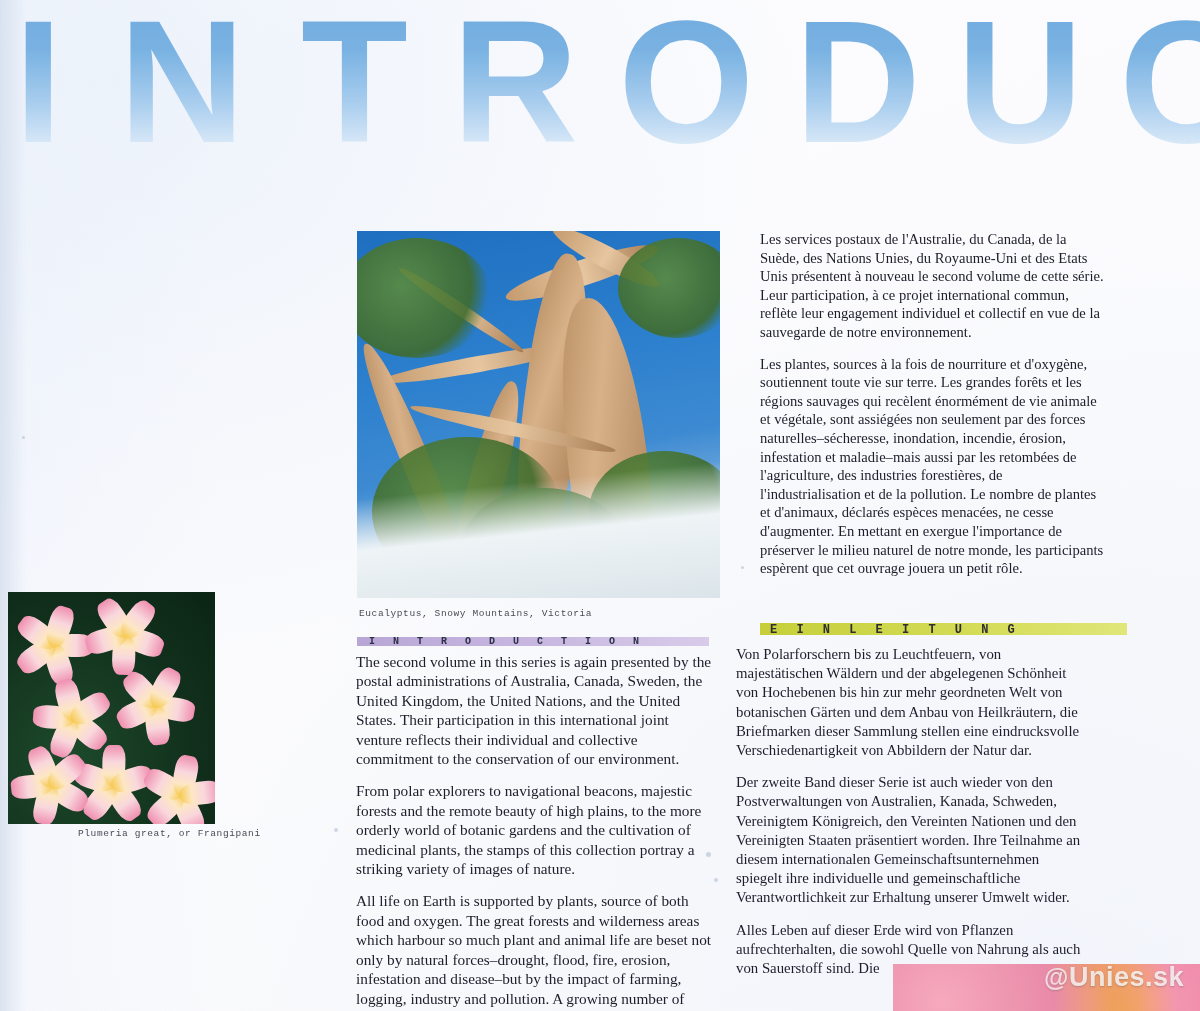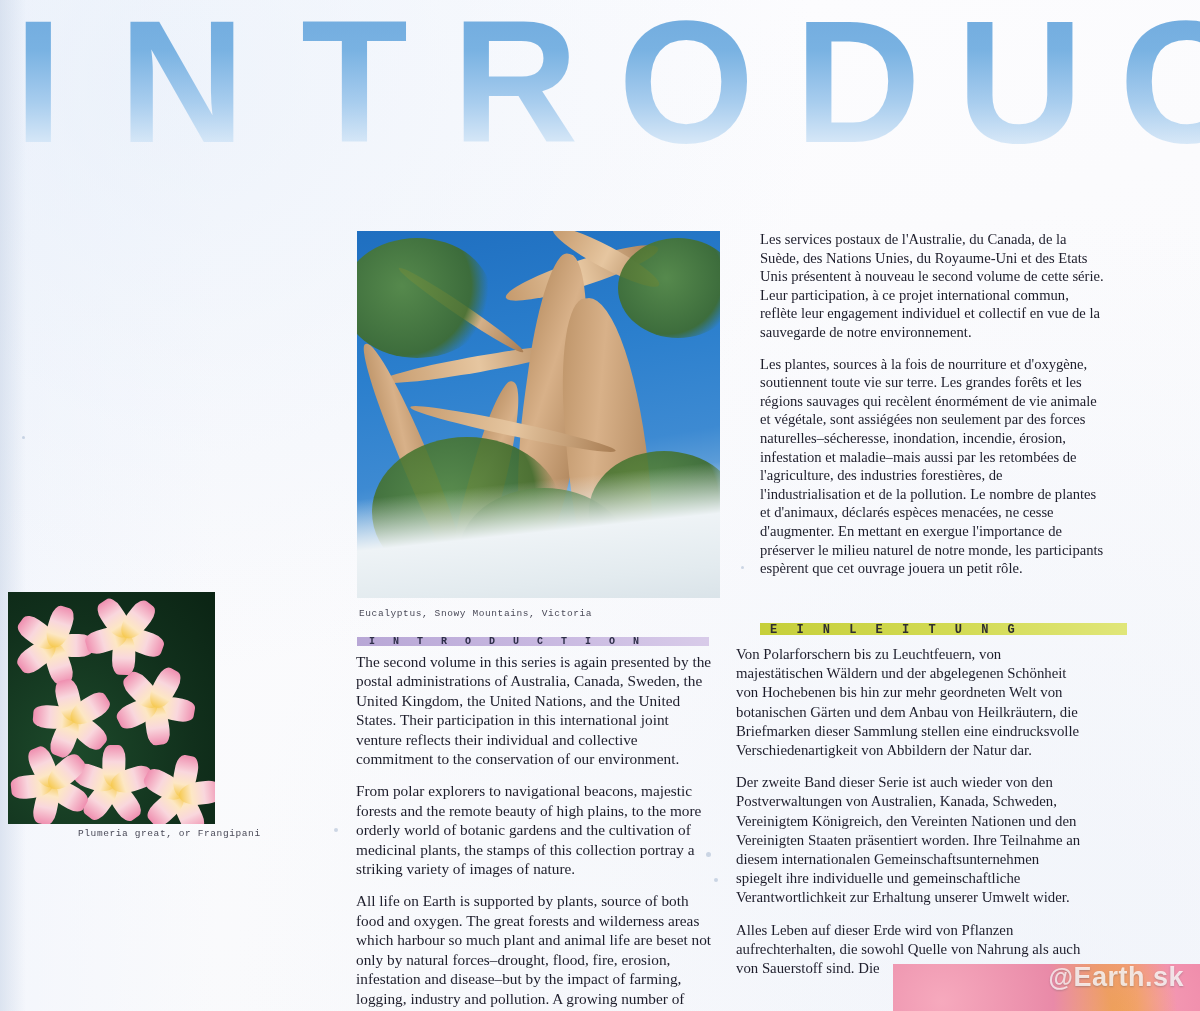--- a/index.html
+++ b/index.html
@@ -379,14 +379,14 @@
   <div class="pb-bg"></div>
 </div>
 
 <div class="speck" style="left:22px;  top:436px; width:3px;  height:3px;"></div>
 <div class="speck" style="left:334px; top:828px; width:4px;  height:4px;"></div>
 <div class="speck" style="left:706px; top:852px; width:5px;  height:5px;"></div>
 <div class="speck" style="left:714px; top:878px; width:4px;  height:4px;"></div>
 <div class="speck" style="left:741px; top:566px; width:3px;  height:3px;"></div>
 
 <div class="watermark">
-  <span class="wm-at">@</span><span>Earth.sk</span>
+  <span class="wm-at">@</span><span>Unies.sk</span>
 </div>
 
 </body></html>

